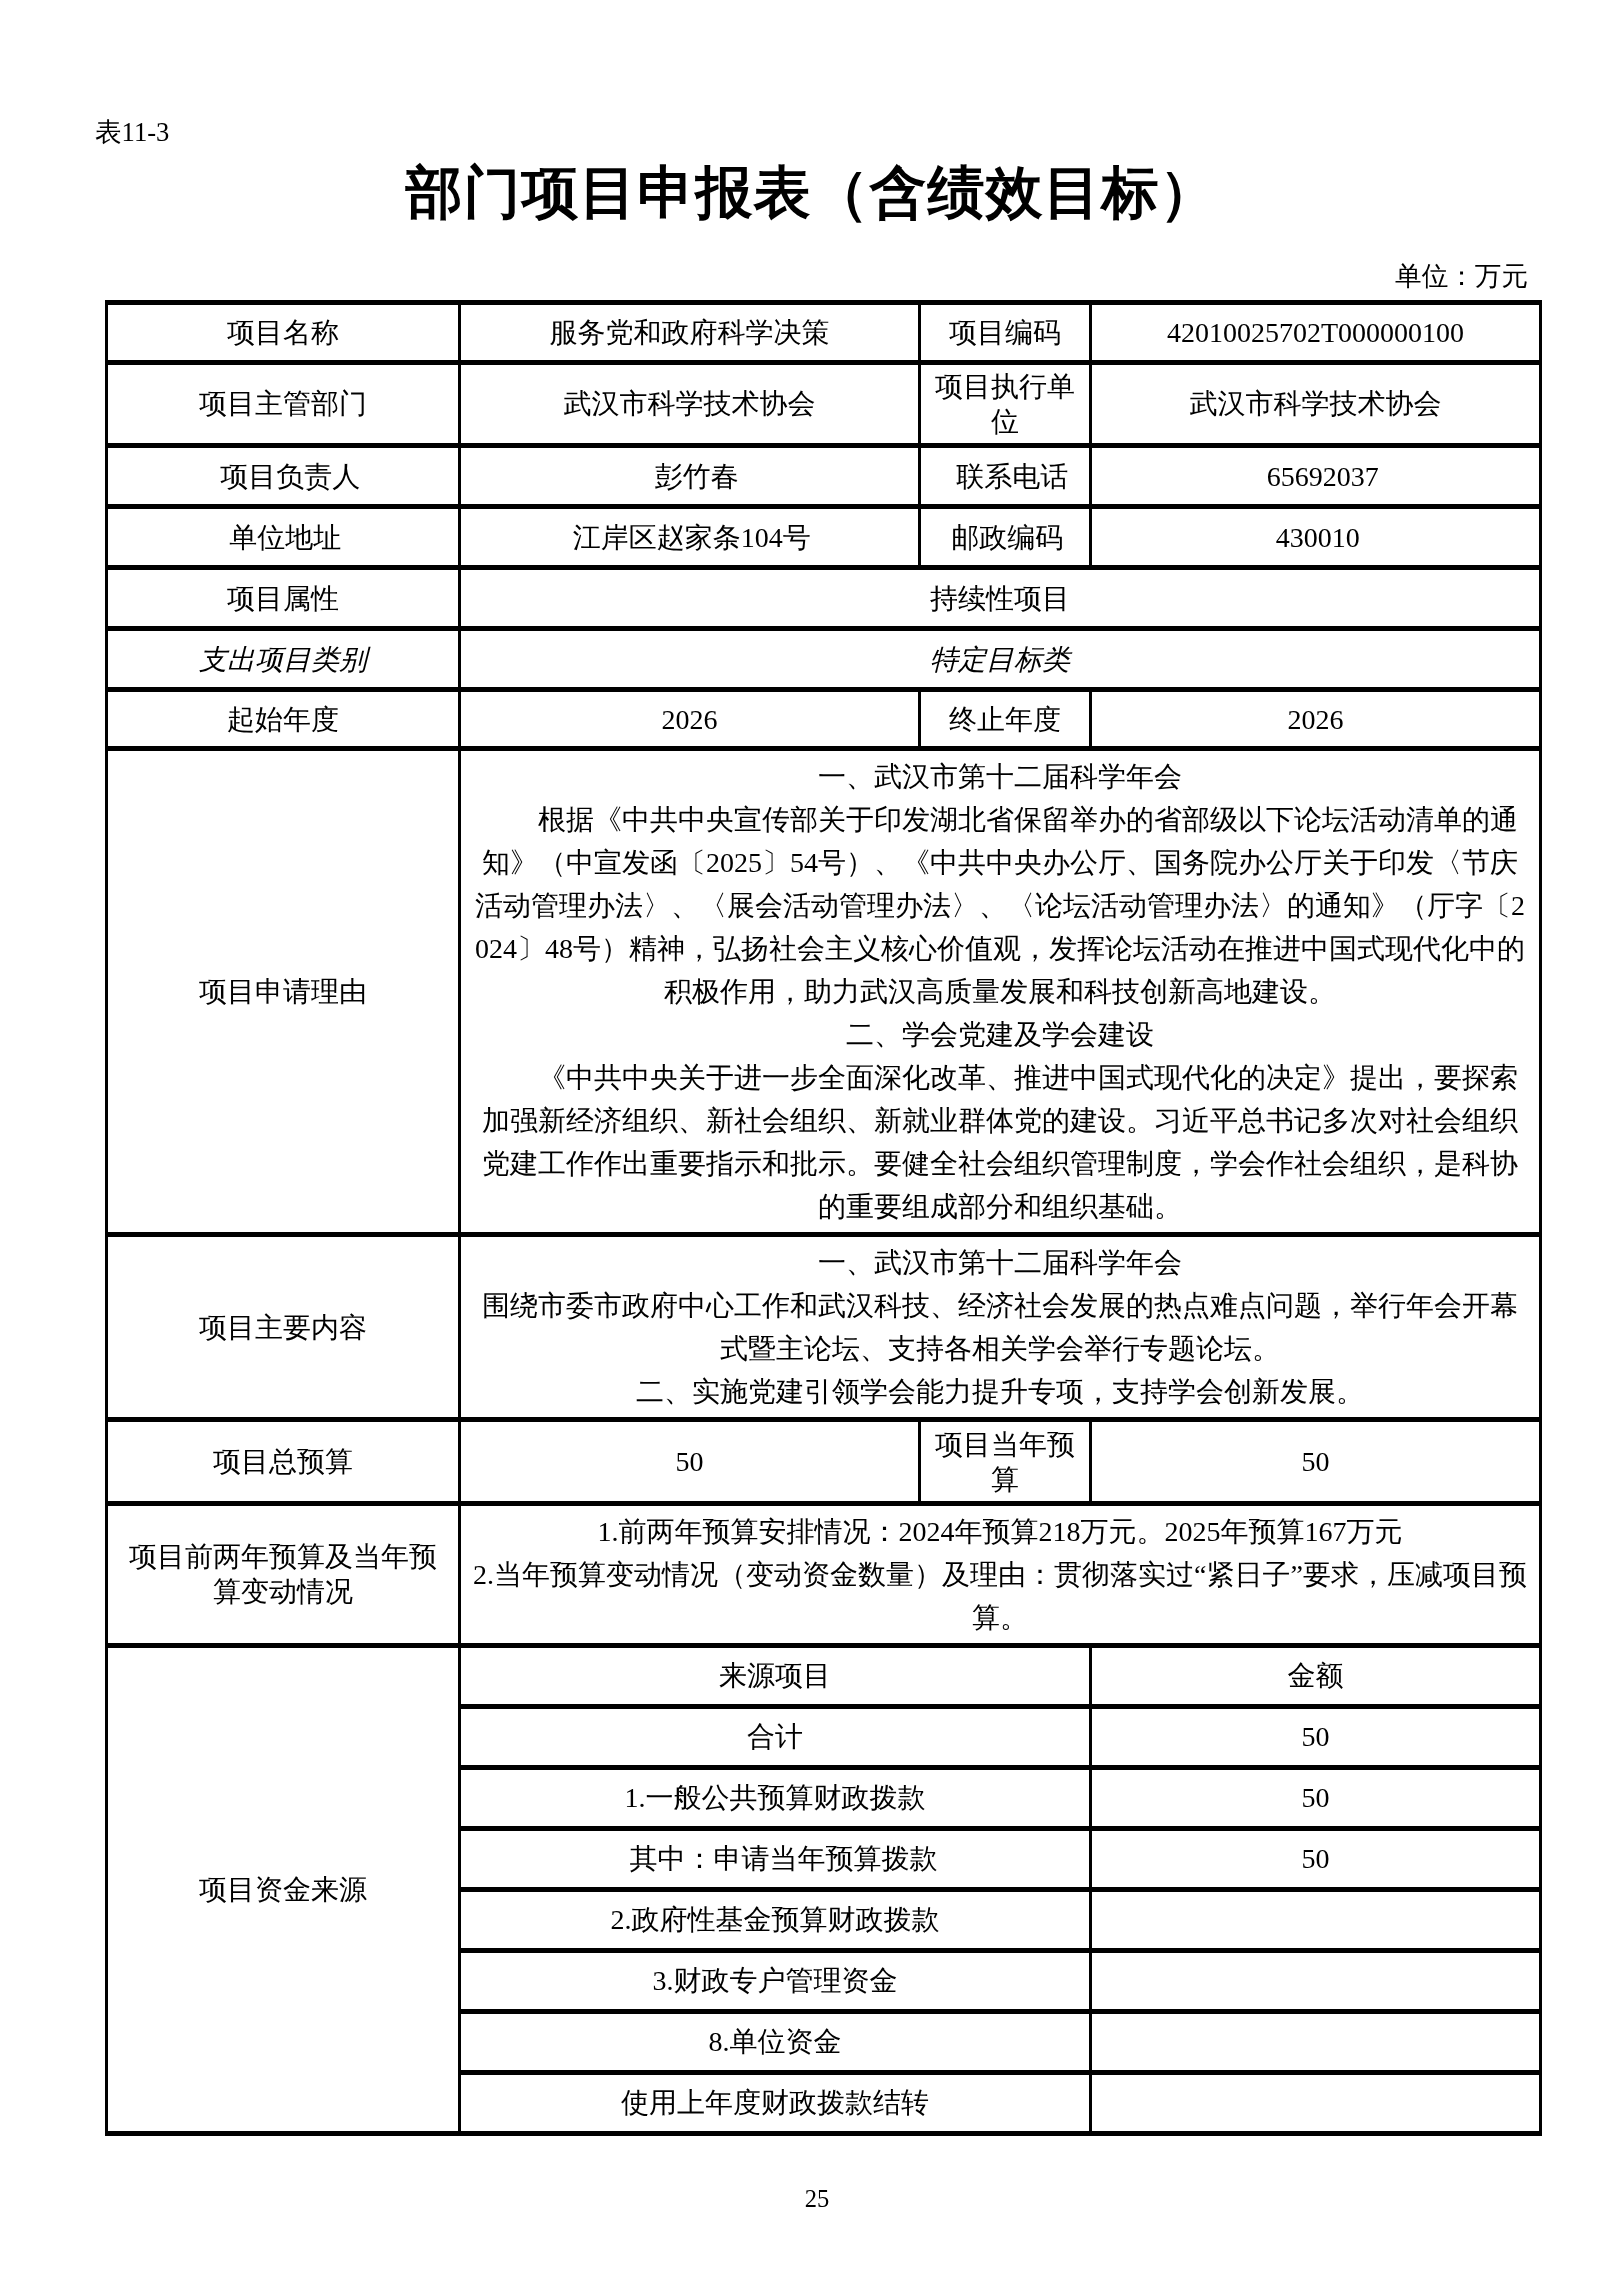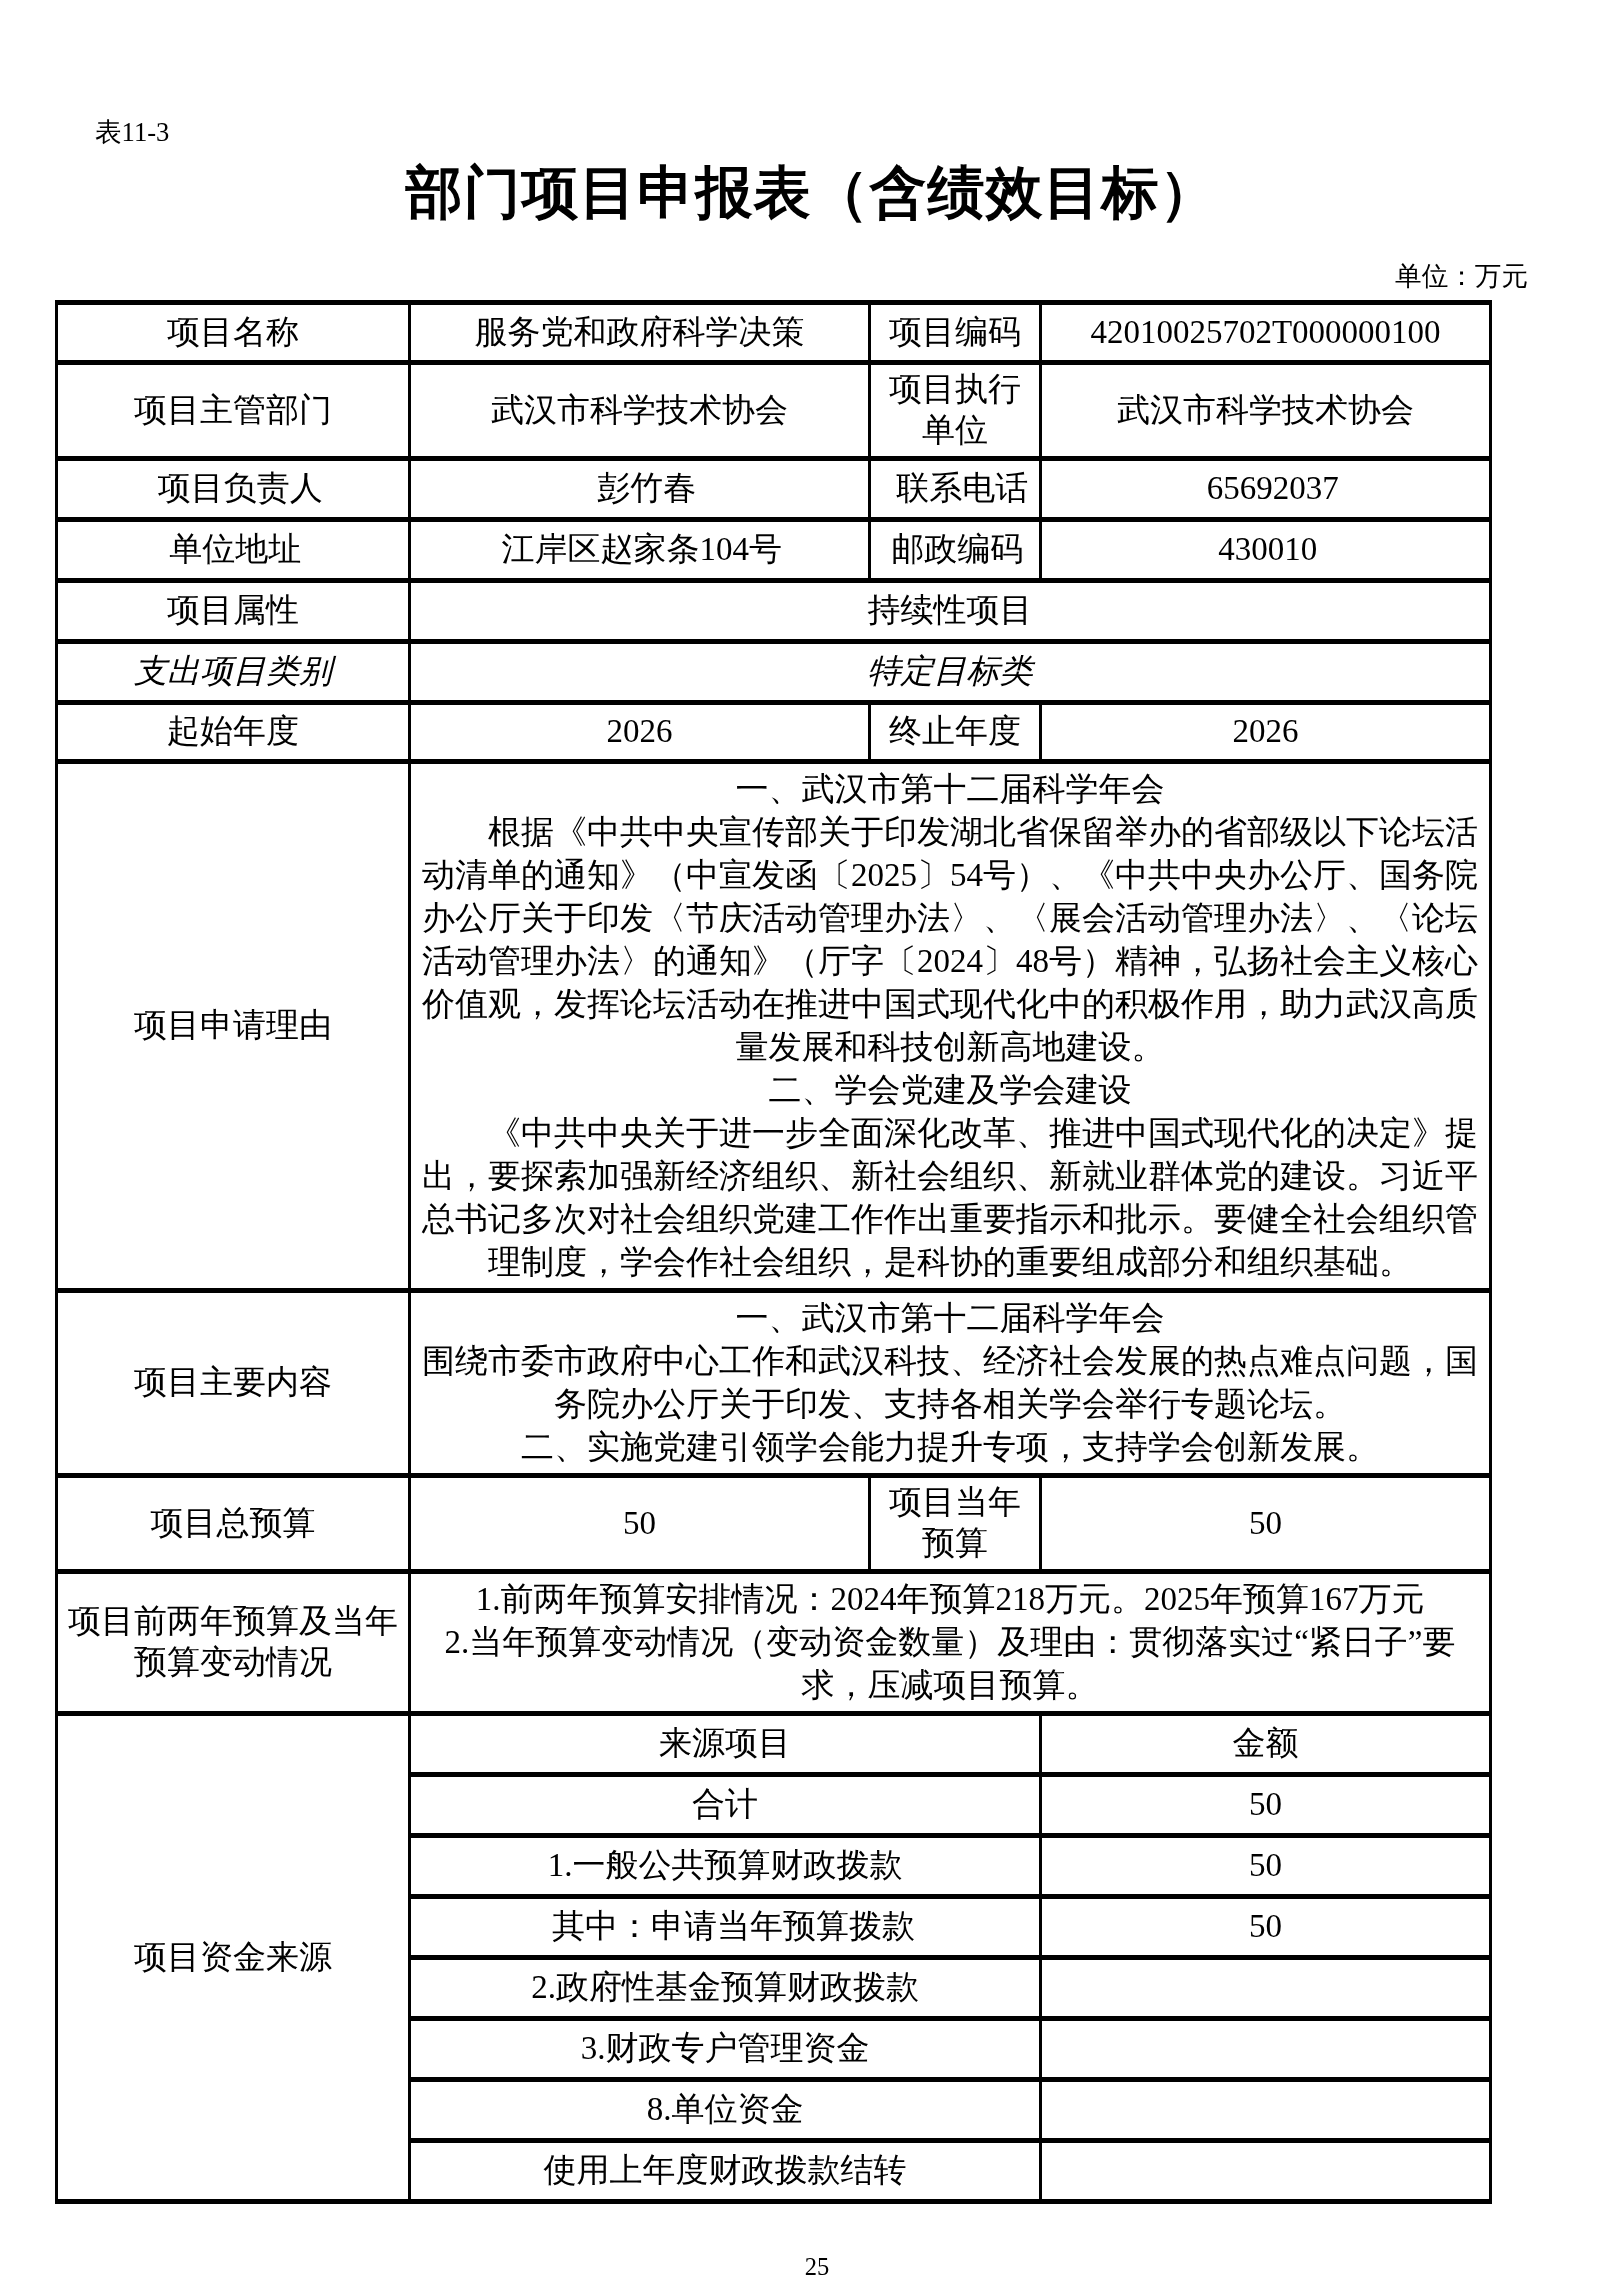--- a/index.html
+++ b/index.html
@@ -28,25 +28,25 @@
     line-height: 1.1;
     letter-spacing: 1px;
   }
   .unit-note {
     margin: 26.6px 95px 8.2px 0;
     text-align: right;
     font-size: 26.6px;
     line-height: 1.1;
   }
   table.form {
-    margin-left: 55px;
+    margin-left: 105px;
     width: 1434px;
     border-collapse: collapse;
     table-layout: fixed;
-    font-size: 33px;
+    font-size: 28px;
   }
   table.form td {
     border: 3.1px solid #000;
     border-top-width: 5.1px;
     border-bottom-width: 5.1px;
     vertical-align: middle;
     text-align: center;
     padding: 4.1px 7.7px;
     line-height: 1.25;
     overflow: hidden;
@@ -159,21 +159,21 @@
       <p class="indent">根据《中共中央宣传部关于印发湖北省保留举办的省部级以下论坛活动清单的通知》（中宣发函〔2025〕54号）、《中共中央办公厅、国务院办公厅关于印发〈节庆活动管理办法〉、〈展会活动管理办法〉、〈论坛活动管理办法〉的通知》（厅字〔2024〕48号）精神，弘扬社会主义核心价值观，发挥论坛活动在推进中国式现代化中的积极作用，助力武汉高质量发展和科技创新高地建设。</p>
       <p>二、学会党建及学会建设</p>
       <p class="indent">《中共中央关于进一步全面深化改革、推进中国式现代化的决定》提出，要探索加强新经济组织、新社会组织、新就业群体党的建设。习近平总书记多次对社会组织党建工作作出重要指示和批示。要健全社会组织管理制度，学会作社会组织，是科协的重要组成部分和组织基础。</p>
     </td>
   </tr>
 
   <tr class="r9">
     <td>项目主要内容</td>
     <td colspan="3" class="content">
       <p>一、武汉市第十二届科学年会</p>
-      <p>围绕市委市政府中心工作和武汉科技、经济社会发展的热点难点问题，国务院办公厅关于印发、支持各相关学会举行专题论坛。</p>
+      <p>围绕市委市政府中心工作和武汉科技、经济社会发展的热点难点问题，举行年会开幕式暨主论坛、支持各相关学会举行专题论坛。</p>
       <p>二、实施党建引领学会能力提升专项，支持学会创新发展。</p>
     </td>
   </tr>
 
   <tr class="r10">
     <td>项目总预算</td>
     <td>50</td>
     <td>项目当年预算</td>
     <td>50</td>
   </tr>

